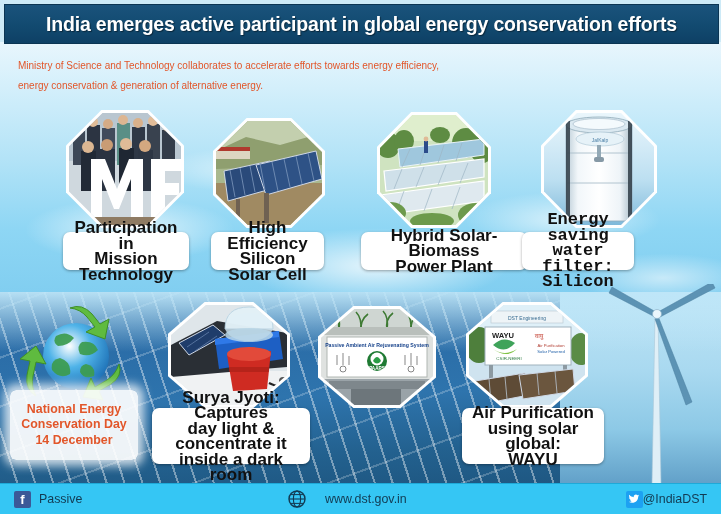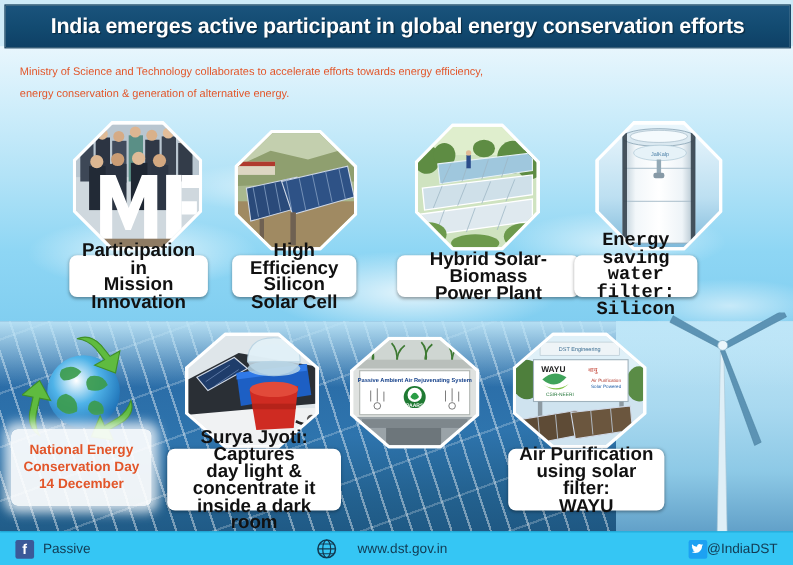--- a/index.html
+++ b/index.html
@@ -189,21 +189,21 @@
           <polygon points="96,46 112,46 112,58 96,58"></polygon>
           <polygon points="96,70 110,70 110,82 96,82"></polygon>
         </g>
         <rect y="104" width="112" height="8" fill="#8f7b63"></rect>
       </svg>
     </div>
   </div>
   <div class="cap" style="left:63px;top:232px;width:126px;height:38px;">
     <span>
       <span>Participation in</span><br>
-      <span>Mission Innovation</span>
+      <span>Mission Technology</span>
     </span>
   </div>
 
   <div class="oct" style="left:213px;top:118px;width:112px;height:110px;">
     <div class="oct-inner">
       <svg viewBox="0 0 106 104" style="width:100%;height:100%;display:block;">
         <rect width="106" height="104" fill="#a9b88e"></rect>
         <rect width="106" height="38" fill="#c3cfae"></rect>
         <path d="M0 30 L30 16 L64 24 L106 12 L106 44 L0 48 Z" fill="#8f9f6f"></path>
         <rect x="0" y="26" width="34" height="12" fill="#ddd6c2"></rect>
@@ -475,21 +475,21 @@
           <line x1="36" y1="72" x2="38" y2="94"></line>
           <line x1="68" y1="68" x2="70" y2="90"></line>
           <line x1="86" y1="66" x2="88" y2="88"></line>
         </g>
       </svg>
     </div>
   </div>
   <div class="cap" style="left:462px;top:408px;width:142px;height:56px;">
     <span>
       <span>Air Purification</span><br>
-      <span>using solar filter:</span><br>
+      <span>using solar global:</span><br>
       <span>WAYU</span>
     </span>
   </div>
 
   <div class="footer">
     <div class="f-left">
       <span class="ico-sq">f</span>
       <span class="f-txt">Passive</span>
     </div>
     <div class="f-mid">

